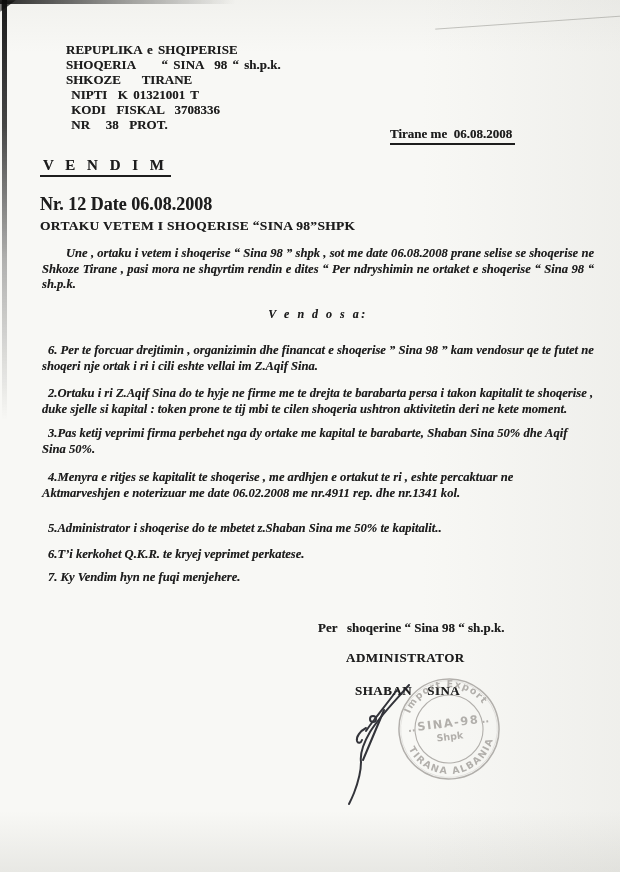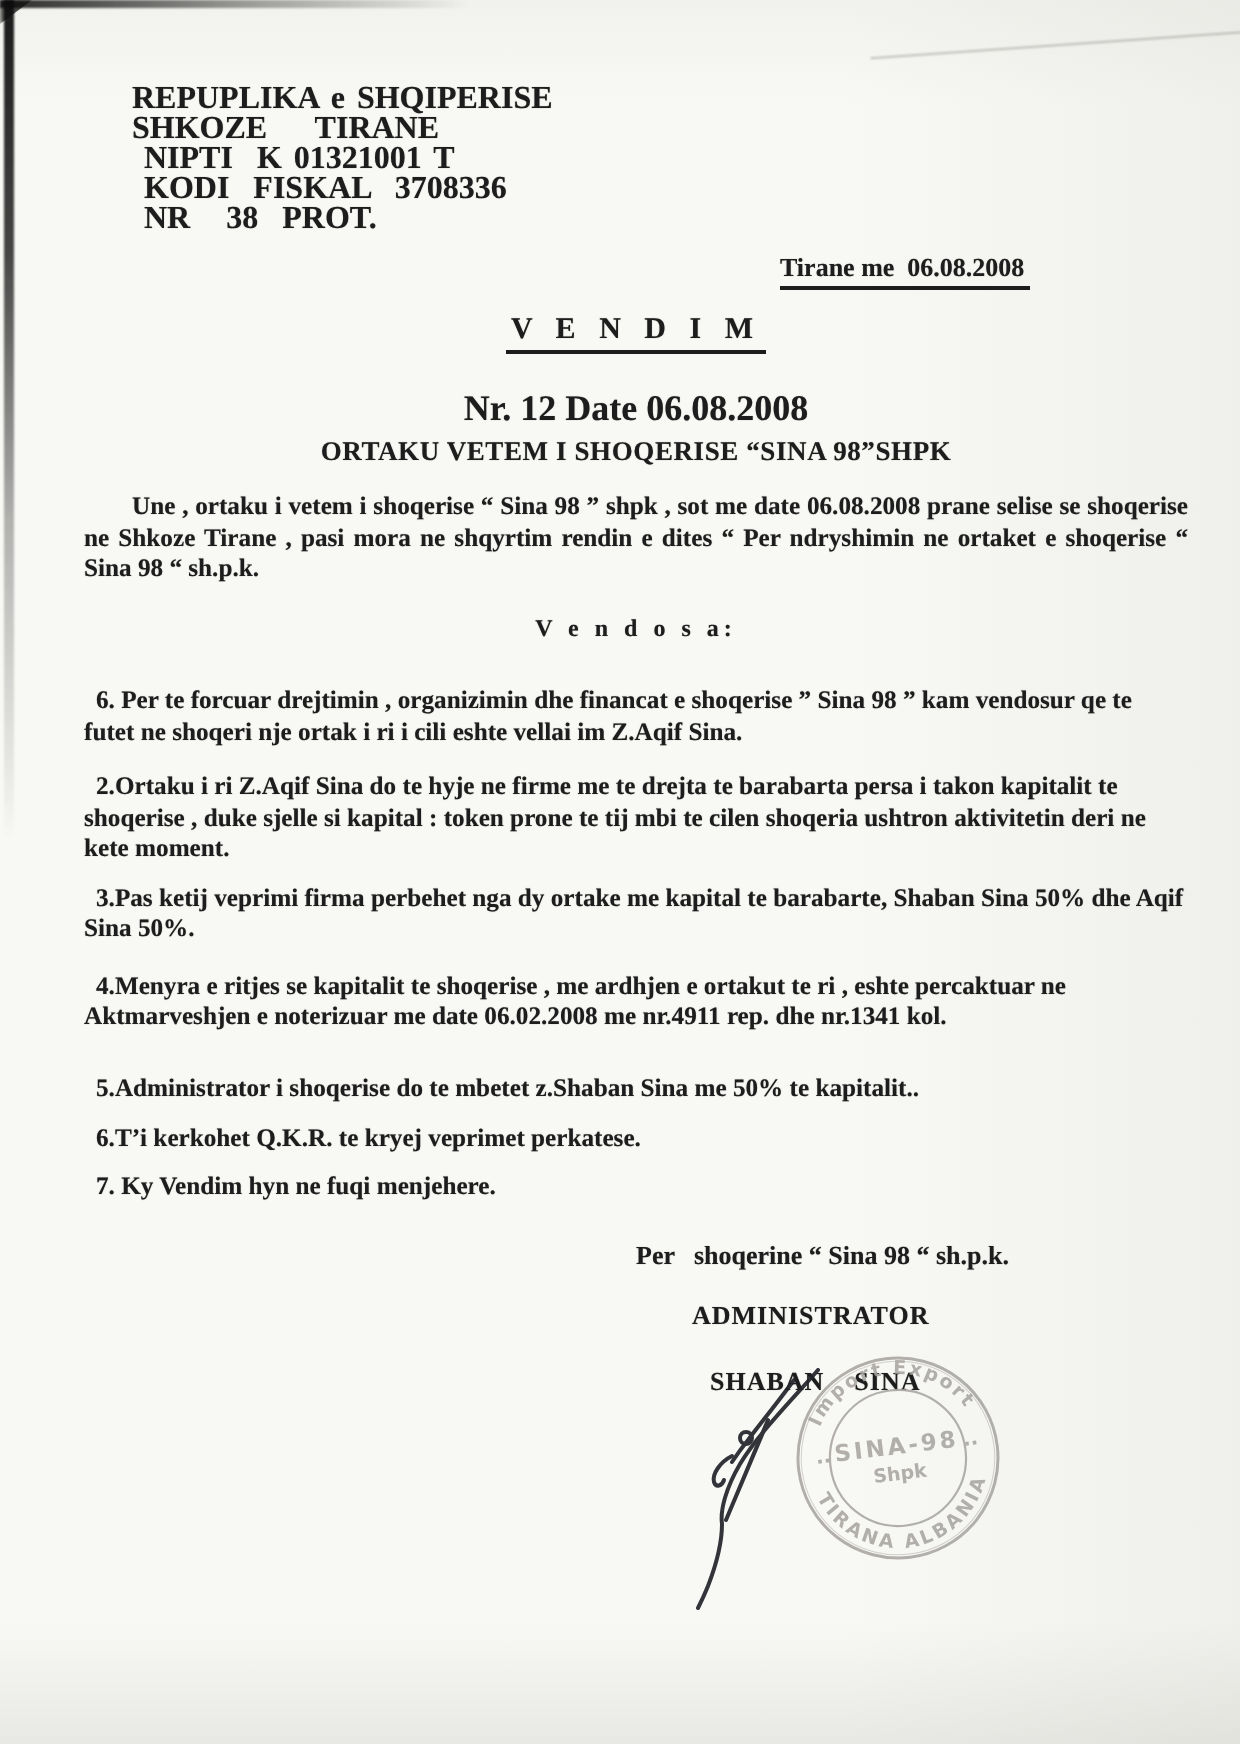--- a/index.html
+++ b/index.html
@@ -18,32 +18,32 @@
     filter:blur(0.4px);}
   .edge-top{position:absolute;left:0;top:0;width:235px;height:4px;
     background:linear-gradient(to right, rgba(8,8,8,0.85) 0%, rgba(60,60,58,0.45) 55%, rgba(120,120,115,0) 100%);
     filter:blur(0.4px);}
   .corner-smudge{position:absolute;left:0;top:0;width:16px;height:12px;
     background:rgba(15,15,15,0.75);clip-path:polygon(0 0,100% 0,0 100%);filter:blur(1px);}
   .crease{position:absolute;left:435px;top:22px;width:190px;height:1px;
     background:rgba(150,150,144,0.55);transform:rotate(-4deg);filter:blur(0.6px);}
   .txt{text-shadow:0 0 0.5px rgba(35,35,35,0.5);}
   
-  .hdr{position:absolute;left:66px;top:42px;font-size:16px;line-height:15px;}
+  .hdr{position:absolute;left:66px;top:42px;font-size:13px;line-height:15px;}
   .hdr div{white-space:pre;word-spacing:2px;}
   .dateline{position:absolute;left:390px;top:126px;font-size:13px;
     border-bottom:2px solid #1d1d1d;padding:0 3px 1px 0;white-space:pre;}
   
-  .c{position:absolute;left:40px;width:556px;text-align:center;}
+  .c{position:absolute;left:40px;width:556px;text-align:left;}
   .title-line{top:156px;}
   .title-line span{font-size:15px;letter-spacing:4px;border-bottom:2px solid #1d1d1d;padding:0 3px 2px 3px;}
   .num-line{top:194px;font-size:18px;}
   .subj-line{top:218px;font-size:13.5px;letter-spacing:0.3px;}
   
-  .flow{position:absolute;left:42px;top:246px;width:552px;font-size:12.6px;line-height:15.5px;}
+  .flow{position:absolute;left:42px;top:246px;width:552px;font-size:12.6px;line-height:15.5px;font-style:italic;}
   .flow p{margin:0;}
   .intro{text-indent:24px;text-align:justify;}
   .vendosa{margin-top:14px !important;text-align:center;font-size:12px;letter-spacing:2.5px;}
   .item{text-indent:6px;}
   .item-1{margin-top:21px !important;}
   .item-2{margin-top:12px !important;}
   .item-3{margin-top:9px !important;}
   .item-4{margin-top:13px !important;}
   .item-5{margin-top:20px !important;}
   .item-6{margin-top:10px !important;}
@@ -63,20 +63,21 @@
 
 <div class="scan">
 
   <div class="edge-top"></div>
   <div class="edge-left"></div>
   <div class="corner-smudge"></div>
   <div class="crease"></div>
 
   <div class="hdr txt">
     <div>REPUPLIKA e SHQIPERISE</div>
+    <div>SHOQERIA     “ SINA  98 “ sh.p.k.</div>
     <div>SHKOZE    TIRANE</div>
     <div> NIPTI  K 01321001 T</div>
     <div> KODI  FISKAL  3708336</div>
     <div> NR   38  PROT.</div>
   </div>
 
   <div class="dateline txt">Tirane me  06.08.2008</div>
 
   <div class="c title-line txt">
     <span>V E N D I M</span>

